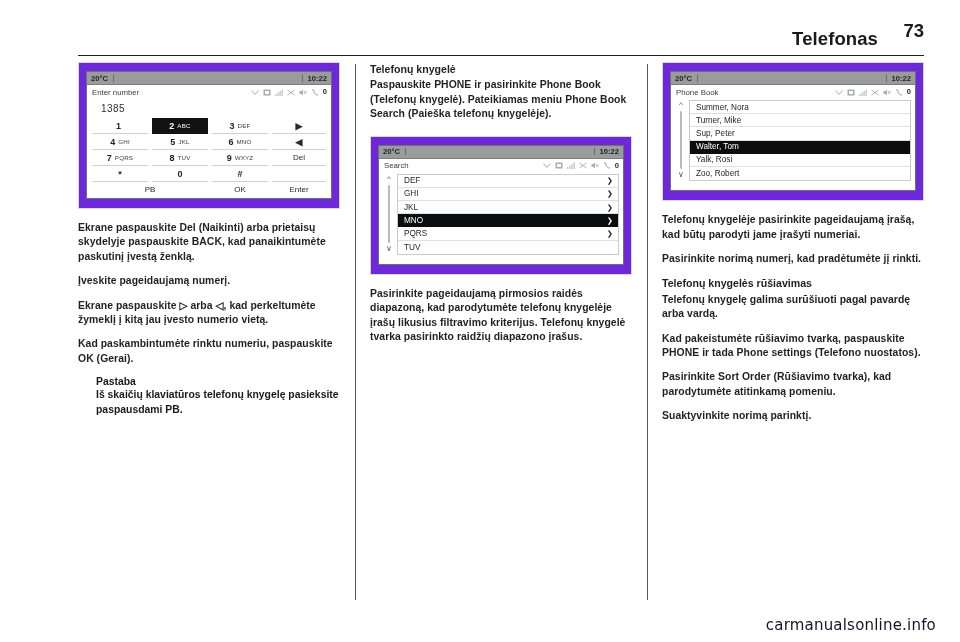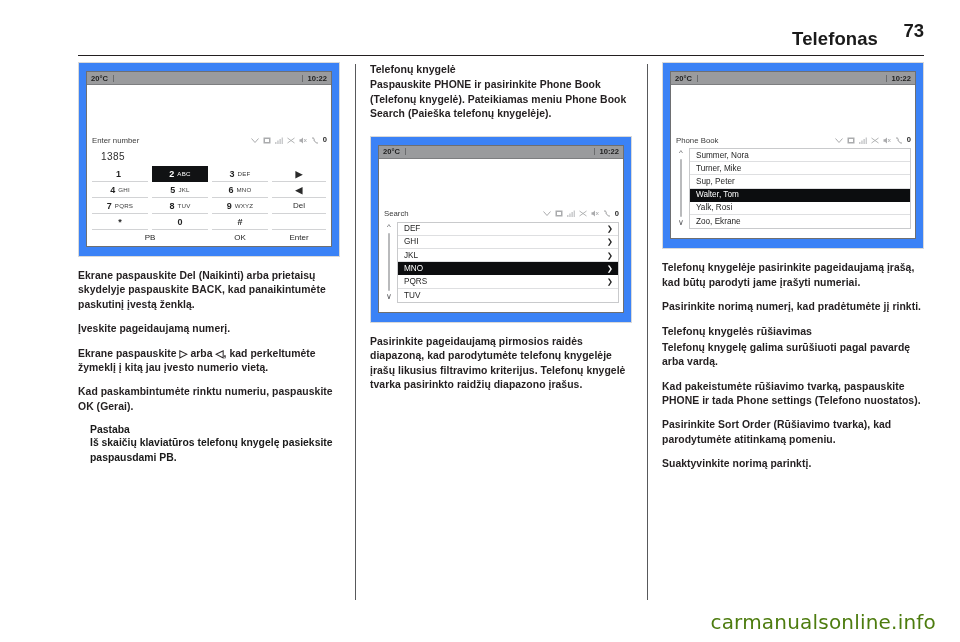--- a/index.html
+++ b/index.html
@@ -79,38 +79,38 @@
     color: #231f20;
   }
   p.heading {
     margin: 0 0 2px 0;
     font-size: 10.6px;
     font-weight: bold;
     line-height: 14.4px;
     color: #231f20;
   }
   .note-box {
-    margin: 4px 0 10px 12px;
+    margin: 4px 0 10px 18px;
   }
   .note-title {
     font-size: 10.4px;
     font-weight: bold;
     margin-bottom: 1px;
   }
   .note-text {
     font-size: 10.4px;
     font-weight: bold;
     line-height: 14.4px;
   }
 
   
   .shot {
     position: relative;
     width: 262px;
-    background: #3b82f6;
+    background: #6d28d9;
     border: 1px solid #d9d9d9;
     box-sizing: border-box;
     margin-bottom: 12px;
   }
   .shot-inner {
     margin: 8px 7px 9px 7px;
     border: 1px solid #6e6f71;
     background: #ffffff;
     box-sizing: border-box;
     position: relative;
@@ -152,21 +152,20 @@
 
   
   .trow {
     height: 14px;
     background: #ffffff;
     display: flex;
     align-items: center;
     justify-content: space-between;
     padding: 0 4px 0 5px;
     box-sizing: border-box;
-    margin-top: 48px;
   }
   .trow .ttl {
     font-size: 7.8px;
     color: #3a3a3a;
   }
   .icons {
     display: flex;
     align-items: center;
     gap: 4px;
     color: #aaabad;
@@ -282,22 +281,22 @@
     color: #ffffff;
     border-bottom: 1px solid #0c0d0f;
   }
   .li .chev { font-size: 7.4px; }
 
   
   .watermark {
     position: absolute;
     right: 24px;
     bottom: 8px;
-    font-size: 20px;
-    color: #4d7c0f;
+    font-size: 15px;
+    color: #0f172a;
     letter-spacing: 0.2px;
     font-family: "DejaVu Sans", sans-serif;
   }
 </style>
 </head>
 <body>
 
 <div class="page-header">
   <span class="page-title">Telefonas</span>
   <span class="page-number">73</span>
@@ -577,21 +576,21 @@
             <div class="li">
                 <span>Sup, Peter</span>
               </div>
             <div class="li sel">
                 <span>Walter, Tom</span>
               </div>
             <div class="li">
                 <span>Yalk, Rosi</span>
               </div>
             <div class="li">
-                <span>Zoo, Ekrane</span>
+                <span>Zoo, Robert</span>
               </div>
           </div>
         </div>
       </div>
     </div>
 
     <p class="body" style="margin-top:6px;">Telefonų knygelėje pasirinkite pageidaujamą įrašą, kad būtų parodyti jame įrašyti numeriai.</p>
     <p class="body">Pasirinkite norimą numerį, kad pradėtumėte jį rinkti.</p>
     <p class="heading">Telefonų knygelės rūšiavimas</p>
     <p class="body">Telefonų knygelę galima surūšiuoti pagal pavardę arba vardą.</p>

